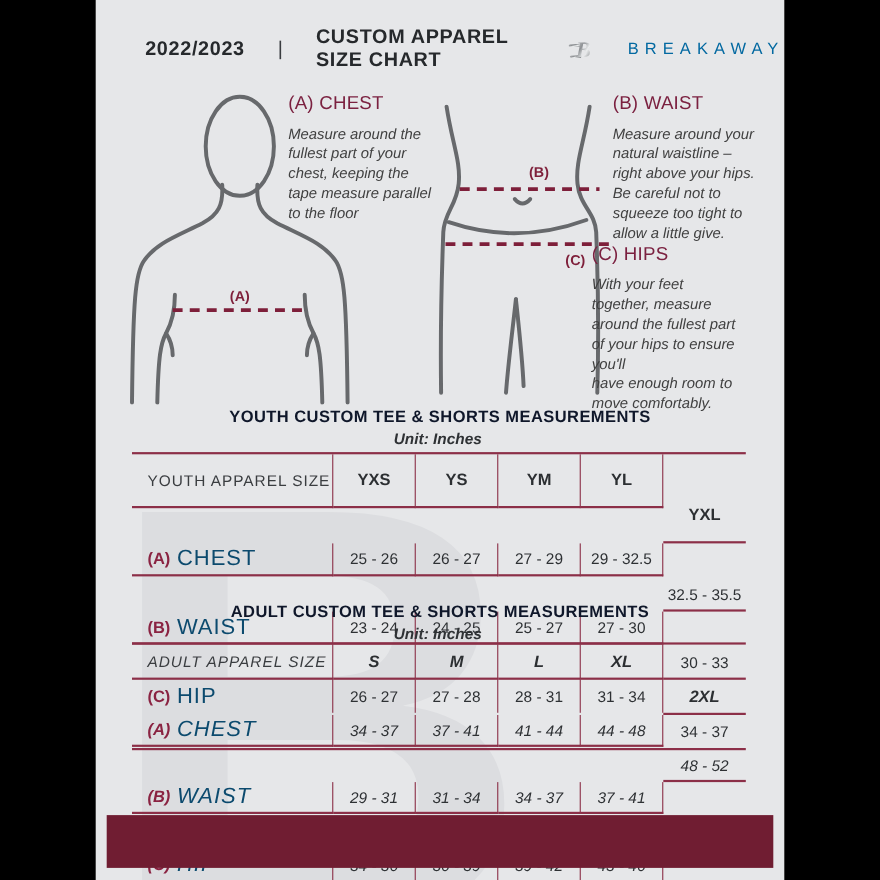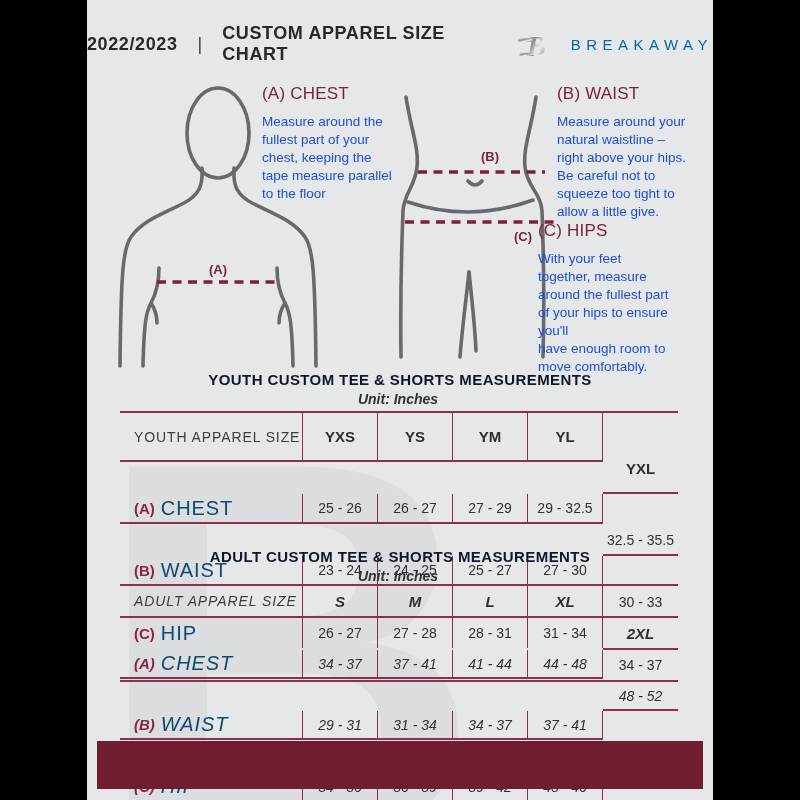--- a/index.html
+++ b/index.html
@@ -20,42 +20,42 @@
     position:absolute; left:6px; top:440px; z-index:0;
     font-size:540px; line-height:0.78; font-weight:700;
     color:#dcdde0; letter-spacing:-10px; user-select:none;
   }
 
   .layer { position:absolute; inset:0; z-index:1; }
 
   
   .header {
     position:absolute; top:24px; left:0; right:0; height:40px;
-    display:flex; justify-content:center; align-items:center; gap:18px;
+    display:flex; justify-content:center; align-items:center; gap:28px;padding-left:45px;
   }
   .hdr-edition, .hdr-title {
     font-weight:700; font-size:18px; letter-spacing:0.6px; color:#26292c;
   }
   .hdr-sep { font-weight:400; font-size:18px; color:#3a3d40; padding:0 2px; }
   .logo-svg { display:block; margin-left:14px; }
   .hdr-brand {
     font-weight:400; font-size:15px; letter-spacing:5.5px; color:#0369a1; margin-left:2px;
   }
 
   
   .fig { position:absolute; }
   .fig-upper { left:21px; top:76px; }
   .fig-lower { left:303px; top:95px; }
   .fig path, .fig ellipse { fill:none; stroke:#67696c; stroke-width:3.6; stroke-linecap:round; stroke-linejoin:round; }
   .fig .dash { stroke:#7e1f3a; stroke-width:3.4; stroke-dasharray:9 6.5; stroke-linecap:butt; }
   .fig text { font-family:"Liberation Sans",sans-serif; font-weight:700; font-size:13px; fill:#7e1f3a; }
 
   .desc { position:absolute; z-index:1; }
   .desc h3 { margin:0 0 9px 0; font-size:17px; font-weight:400; color:#7b2140; letter-spacing:0.2px; }
-  .desc p  { margin:0; font-size:13.5px; line-height:1.33; color:#1d4ed8; white-space:pre-line; }
+  .desc p  { margin:0; font-size:13.5px; line-height:1.33; font-style:italic; color:#404040; white-space:pre-line; }
   .desc-a { left:175px; top:84px;  width:156px; }
   .desc-b { left:470px; top:84px;  width:156px; }
   .desc-c { left:451px; top:221px; width:156px; }
 
   
   .section-title {
     position:absolute; left:0; right:0; text-align:center;
     font-weight:700; font-size:15px; letter-spacing:0.4px; color:#0f172a;
   }
   .unit-line {

